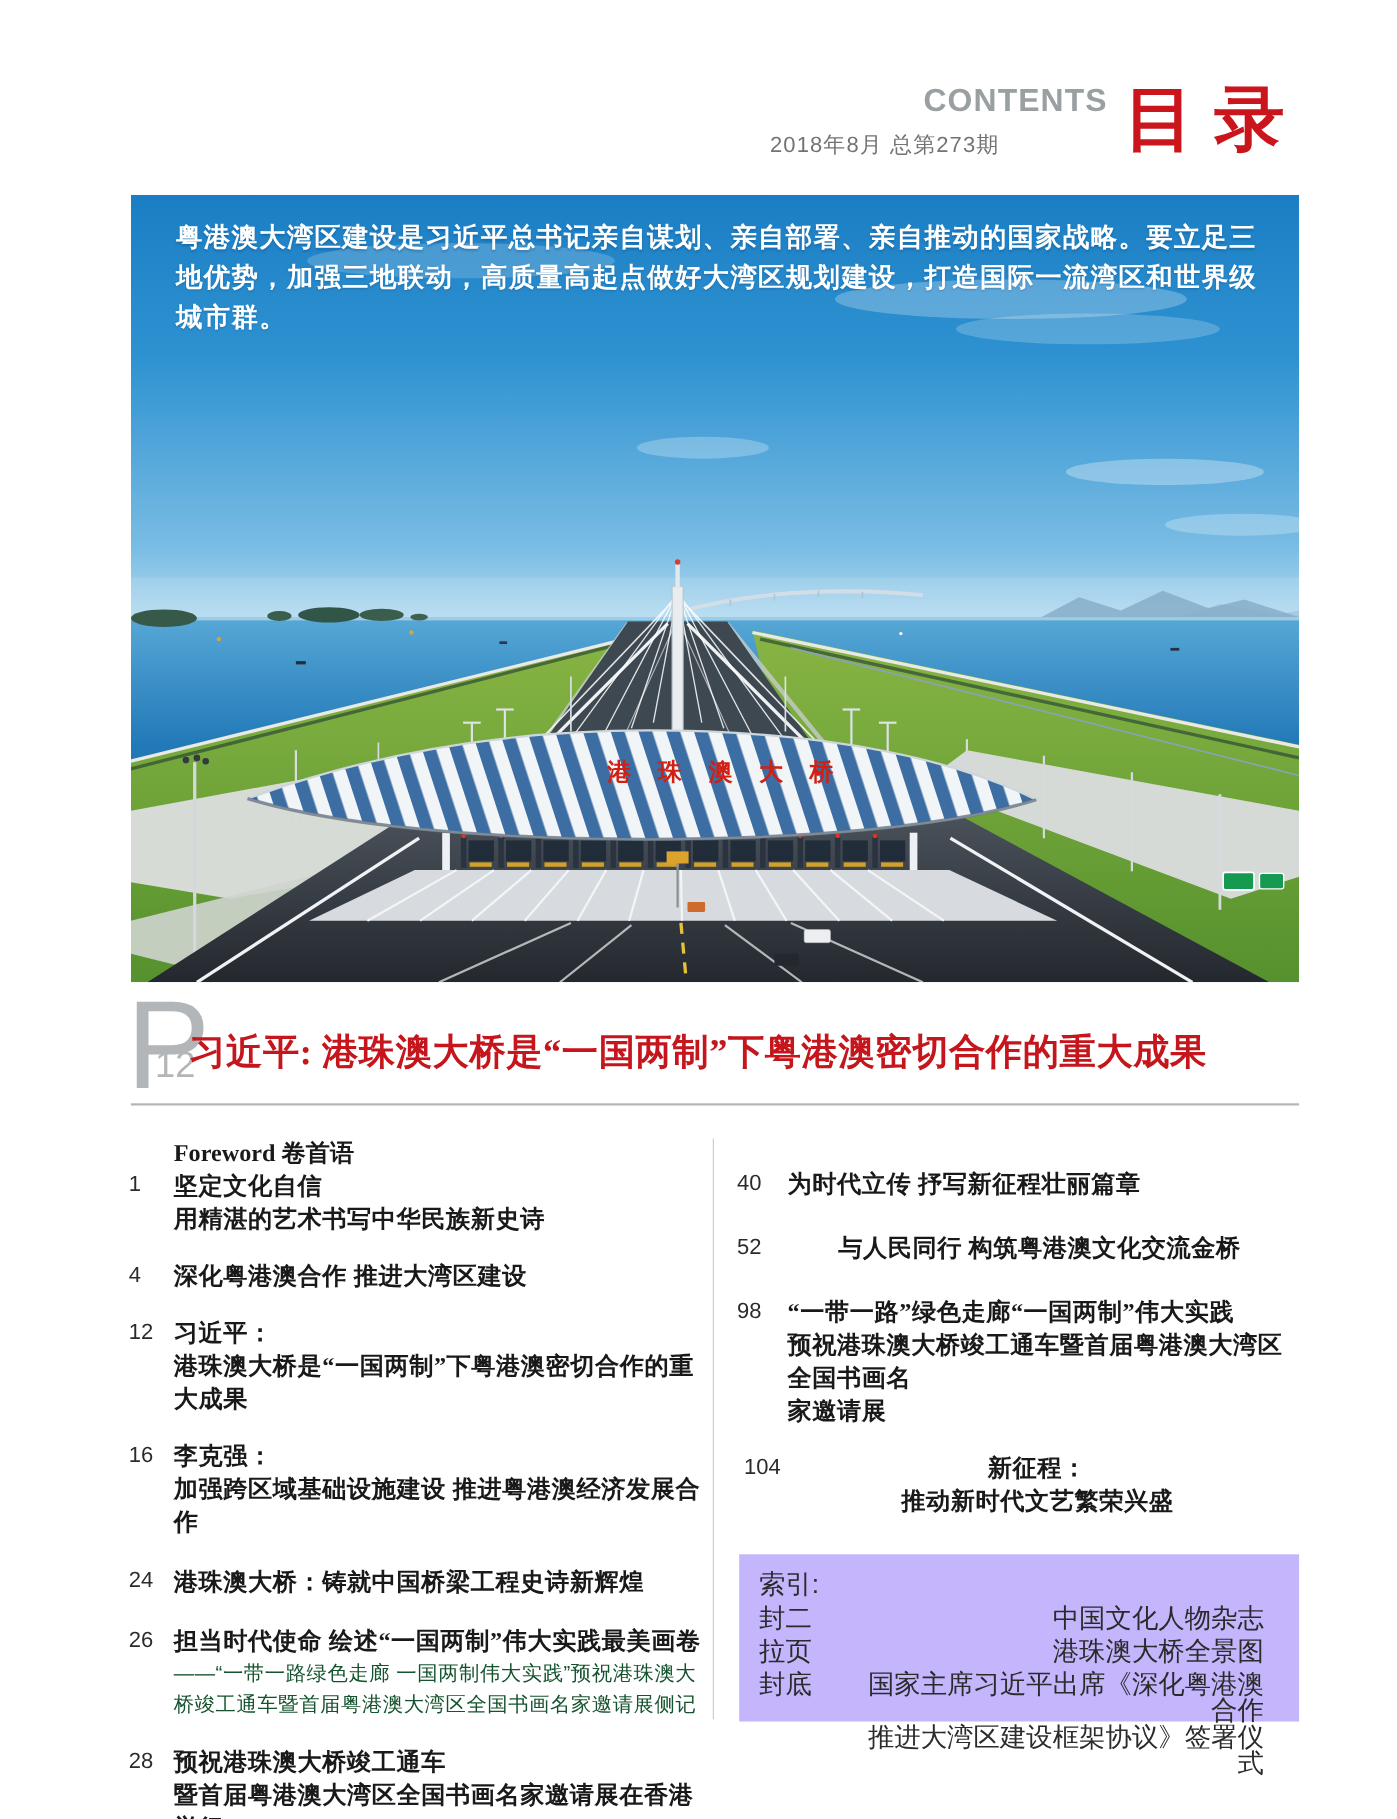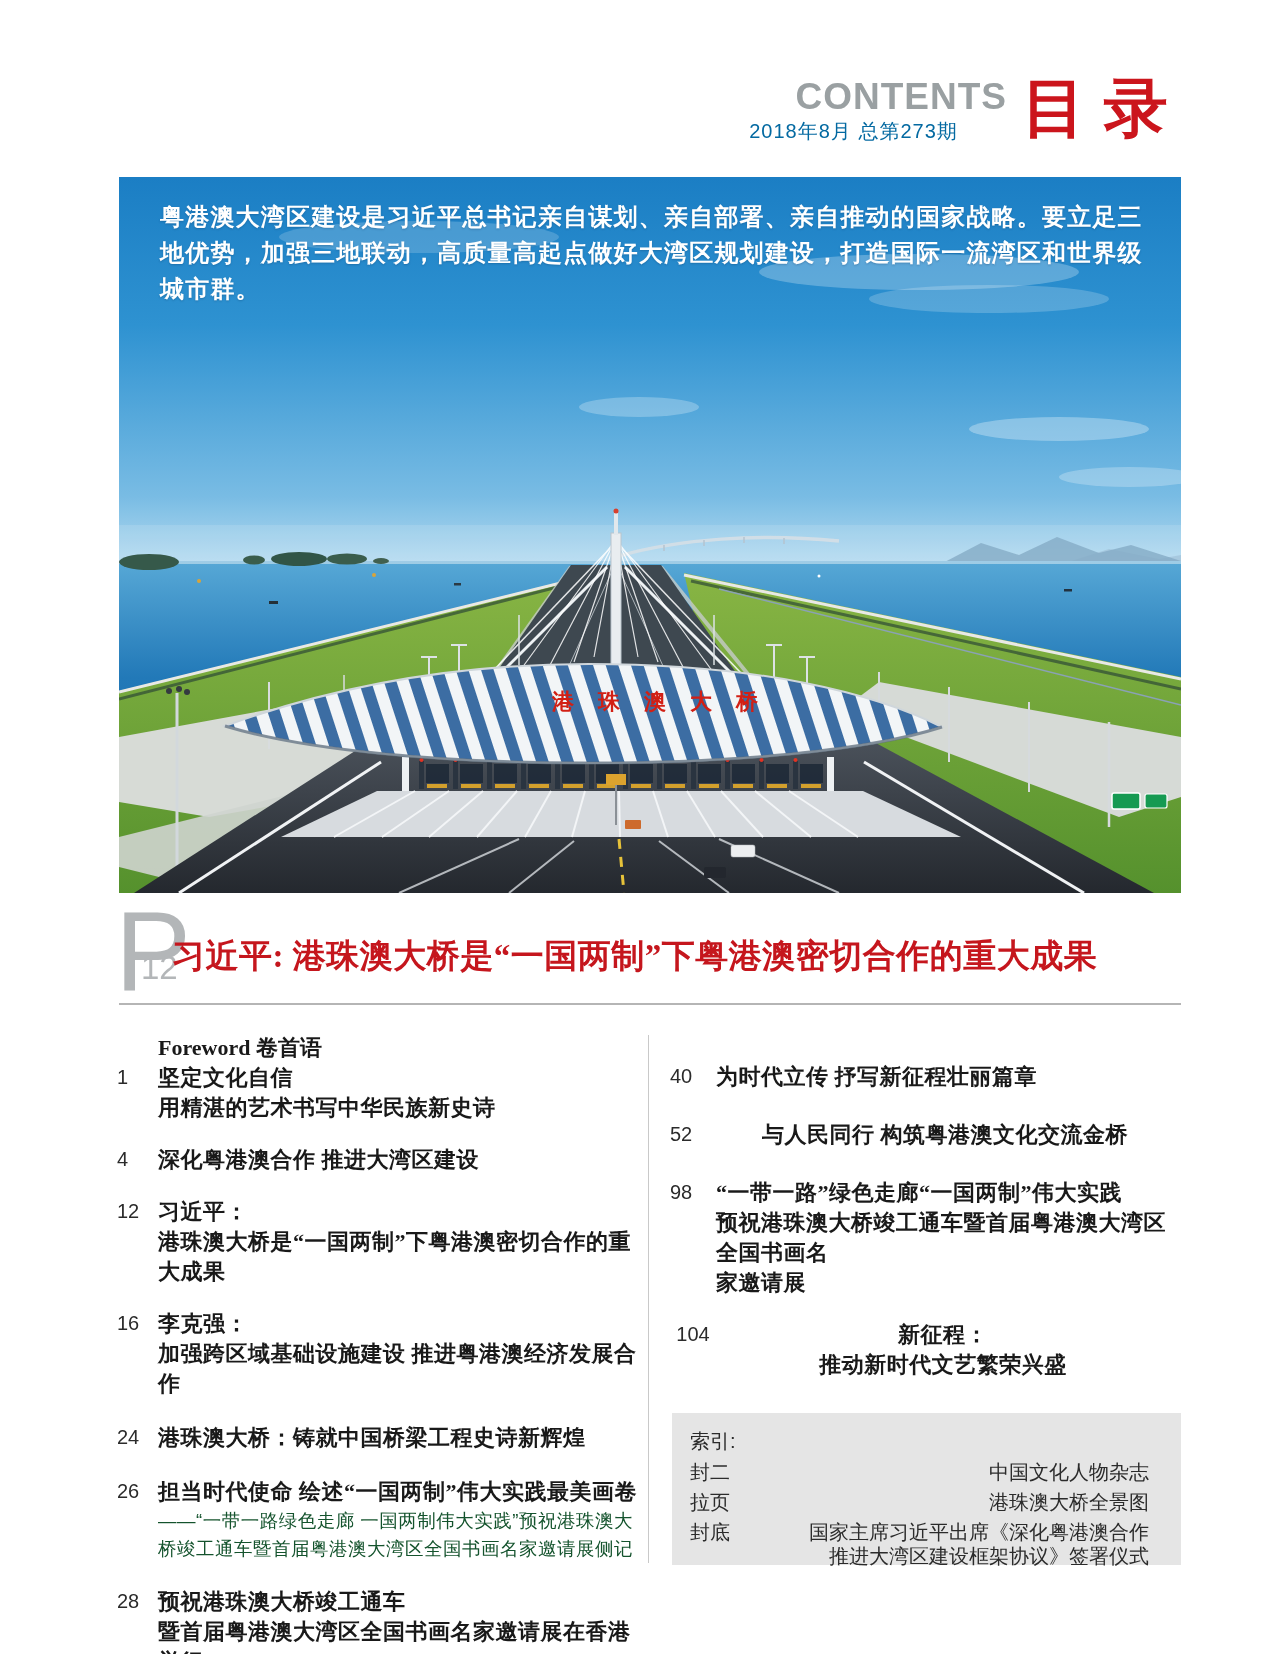--- a/index.html
+++ b/index.html
@@ -1,22 +1,22 @@
 <!DOCTYPE html>
 <html><head>
 <meta charset="utf-8">
 <style>
   html,body{margin:0;padding:0;background:#ffffff;}
   #page{position:relative;width:1270px;height:1654px;background:#fff;overflow:hidden;
         font-family:"Liberation Sans","DejaVu Sans",sans-serif;}
   
   .contents-label{position:absolute;left:700px;top:78px;width:307px;text-align:right;
-    font-size:37px;font-weight:bold;letter-spacing:1px;color:#9aa0a2;line-height:1;}
-  .issue-line{position:absolute;left:700px;top:118px;width:307px;text-align:center;
-    font-size:20px;color:#0369a1;letter-spacing:1px;}
+    font-size:29px;font-weight:bold;letter-spacing:1px;color:#9aa0a2;line-height:1;}
+  .issue-line{position:absolute;left:700px;top:118px;width:307px;text-align:left;
+    font-size:20px;color:#737373;letter-spacing:1px;}
   .title-cn{position:absolute;left:1022px;top:76px;width:162px;
     font-size:64px;font-weight:900;color:#cb151c;line-height:1;white-space:nowrap;}
   
   .photo{position:absolute;left:119px;top:177px;width:1062px;height:716px;overflow:hidden;}
   .photo svg{position:absolute;left:0;top:0;}
   .photo-overlay{position:absolute;left:41px;top:22px;width:995px;color:#ffffff;
     font-size:24px;font-weight:bold;line-height:36px;letter-spacing:1.2px;
     text-shadow:0 1px 2px rgba(0,40,80,.25);}
   
   .p-letter{position:absolute;left:115px;top:894px;font-size:114px;line-height:1;
@@ -35,22 +35,22 @@
   .entry .num{flex:0 0 41px;font-size:20px;color:#2b2b2b;padding-top:3px;}
   .col-right .entry .num{flex:0 0 46px;}
   .entry .lines{flex:1;font-family:"Liberation Serif","DejaVu Serif",serif;
     font-size:22px;font-weight:bold;color:#191919;line-height:30px;letter-spacing:.5px;}
   .entry .sub{font-family:"Liberation Sans","DejaVu Sans",sans-serif;font-weight:normal;
     font-size:18.5px;color:#14532d;line-height:28px;letter-spacing:.5px;}
   .fw-head{margin-left:41px;font-family:"Liberation Serif","DejaVu Serif",serif;
     font-size:22px;font-weight:bold;color:#191919;line-height:30px;}
   
   .index-box{position:absolute;left:672px;top:1413px;width:509px;height:152px;
-    background:#e5e5e5;box-sizing:border-box;padding:16px 32px 0 18px;
-    font-size:20px;color:#2b2b2b;}
+    background:#c4b5fd;box-sizing:border-box;padding:16px 32px 0 18px;
+    font-size:24px;color:#2b2b2b;}
   .index-title{line-height:24px;margin-bottom:7px;}
   .index-row{display:flex;line-height:24px;margin-bottom:6px;justify-content:center;}
   .index-row .lbl{flex:0 0 90px;}
   .index-row .val{flex:1;text-align:right;white-space:pre-line;}
 </style>
 </head>
 <body>
 
 <div id="page">
 

